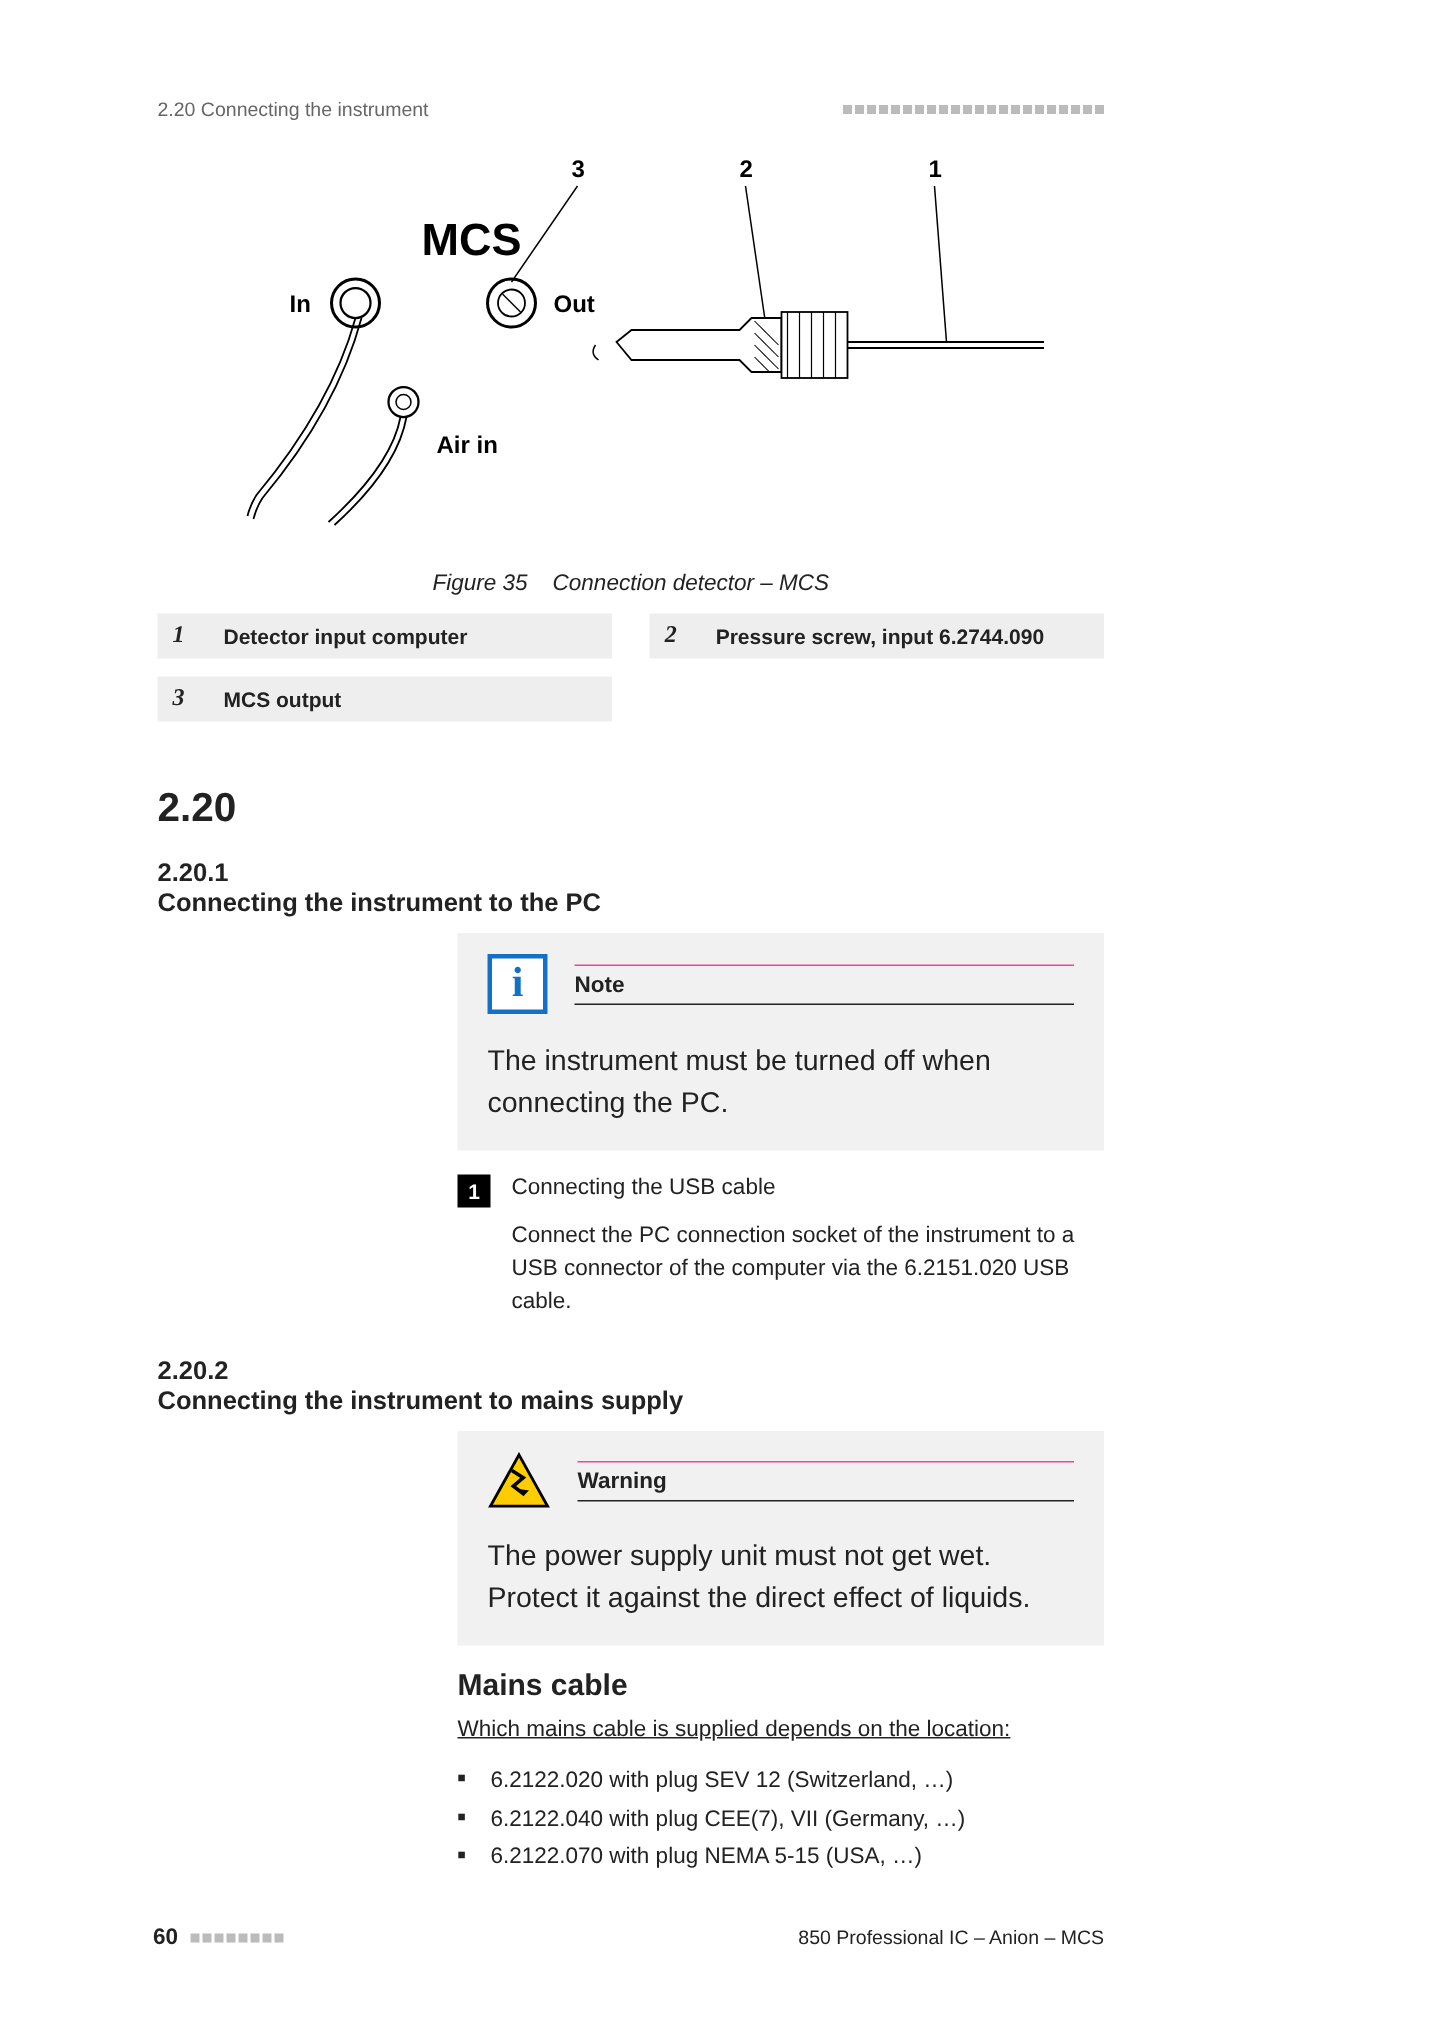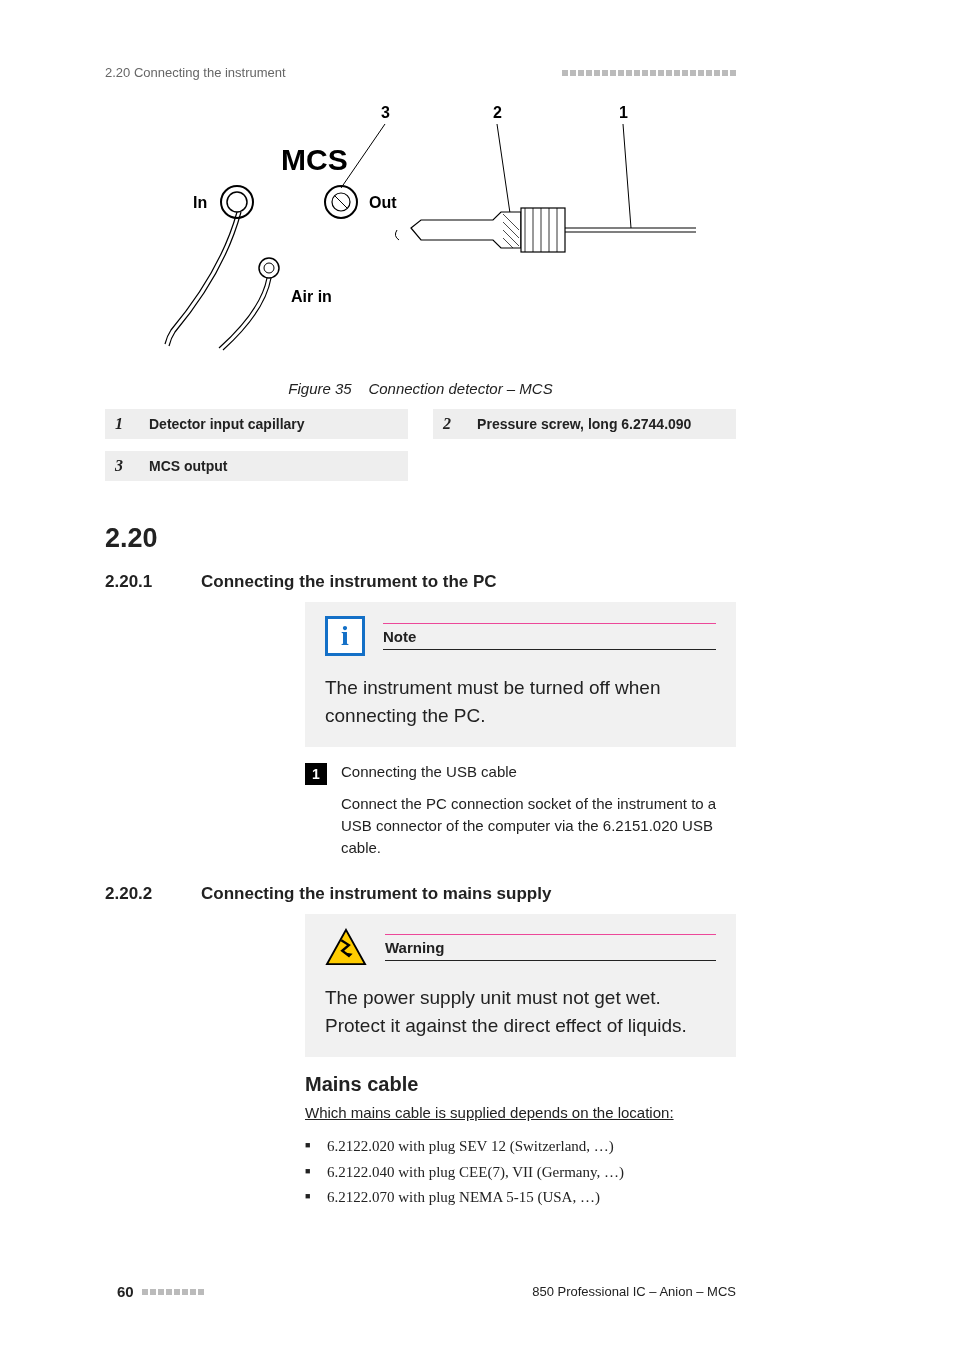--- a/index.html
+++ b/index.html
@@ -12,41 +12,41 @@
   .figcap { font-style: italic; font-size: 15px; margin-top: 20px; }
   .legend-row { display: flex; width: 100%; margin-top: 12px; }
   .legend-cell { background: #eee; display: flex; align-items: center; padding: 6px 10px; gap: 16px; }
   .legend-cell.left { width: 48%; margin-right: 4%; }
   .legend-cell.right { width: 48%; }
   .legend-num { font-weight: 700; font-style: italic; font-family: Georgia, serif; font-size: 16px; width: 18px; }
   .legend-txt { font-weight: 700; font-size: 14px; }
   .sect-num { font-weight: 800; font-size: 27px; display: inline-block; width: 96px; }
   .sect-title { font-weight: 800; font-size: 27px; }
   .sect-row { display: flex; align-items: baseline; margin-top: 42px; margin-bottom: 18px; }
-  .sub-row { display: flex; align-items: flex-end; margin-top: 10px; margin-bottom: 10px; }
+  .sub-row { display: flex; align-items: flex-start; margin-top: 10px; margin-bottom: 10px; flex-direction: column; }
   .sub-num { font-weight: 800; font-size: 17px; width: 96px; }
   .sub-title { font-weight: 800; font-size: 17px; }
   .callout { background: #f1f1f1; margin-left: 200px; margin-right: 0; padding: 14px 20px 18px 20px; margin-top: 10px; margin-bottom: 16px; }
   .callout .label-row { display: flex; align-items: center; gap: 18px; border-bottom: none; }
   .callout .label { font-weight: 700; font-size: 15px; flex: 1; border-top: 1px solid #ec4899; border-bottom: 1px solid #222; padding: 4px 0; }
   .callout .txt { font-size: 19px; margin-top: 18px; line-height: 1.45; }
   .info-icon { width: 40px; height: 40px; border: 3px solid #1470c7; display: flex; align-items: center; justify-content: center; background: #fff; }
   .info-icon .i { font-family: Georgia, serif; font-weight: 900; color: #1470c7; font-size: 28px; }
   .warn-icon { width: 42px; height: 38px; }
   .step-block { margin-left: 200px; margin-top: 8px; }
   .step-title-row { display: flex; gap: 14px; }
   .step-num { background: #000; color: #fff; font-weight: 700; font-size: 14px; width: 22px; height: 22px; display: flex; align-items: center; justify-content: center; }
   .step-title { font-weight: 400; font-size: 15px; }
   .step-body { font-size: 15px; margin-left: 36px; margin-top: 8px; line-height: 1.45; }
   .para-head { font-weight: 800; font-size: 20px; margin-left: 200px; margin-top: 16px; }
   .para-body { font-size: 15px; margin-left: 200px; margin-top: 6px; line-height: 1.45; text-decoration: underline; }
-  ul.cablelist { list-style: none; margin-left: 200px; margin-top: 10px; font-family: Liberation Serif, serif; }
+  ul.cablelist { list-style: none; margin-left: 200px; margin-top: 10px; }
   ul.cablelist li { font-size: 15px; padding-left: 22px; position: relative; line-height: 1.7; }
   ul.cablelist li::before { content: "■"; position: absolute; left: 0; top: 0; font-size: 9px; color: #222; line-height: 2.6; }
-  .ftr { position: absolute; bottom: 50px; left: 117px; right: 105px; display: flex; justify-content: space-between; align-items: center; font-size: 13px; }
+  .ftr { position: absolute; bottom: 50px; left: 102px; right: 105px; display: flex; justify-content: space-between; align-items: center; font-size: 13px; }
   .ftr .pg { font-weight: 700; font-size: 15px; display: flex; align-items: center; gap: 8px; }
   .ftr .dashes { display: flex; gap: 2px; }
   .ftr .dashes span { width: 6px; height: 6px; background: #bbb; }
   .diagram-labels { font-weight: 800; font-family: Arial, sans-serif; }
 </style>
 </head>
 <body>
 
 <div class="page">
 
@@ -130,25 +130,25 @@
       </g>
     </svg>
     <div class="figcap">
       <span>Figure 35</span>&nbsp;&nbsp;&nbsp;&nbsp;<span>Connection detector – MCS</span>
     </div>
   </div>
 
   <div class="legend-row">
     <div class="legend-cell left">
       <span class="legend-num">1</span>
-      <span class="legend-txt">Detector input capillary</span>
+      <span class="legend-txt">Detector input computer</span>
     </div>
     <div class="legend-cell right">
       <span class="legend-num">2</span>
-      <span class="legend-txt">Pressure screw, long 6.2744.090</span>
+      <span class="legend-txt">Pressure screw, input 6.2744.090</span>
     </div>
   </div>
   <div class="legend-row">
     <div class="legend-cell left">
       <span class="legend-num">3</span>
       <span class="legend-txt">MCS output</span>
     </div>
   </div>
 
   <div class="sect-row">

